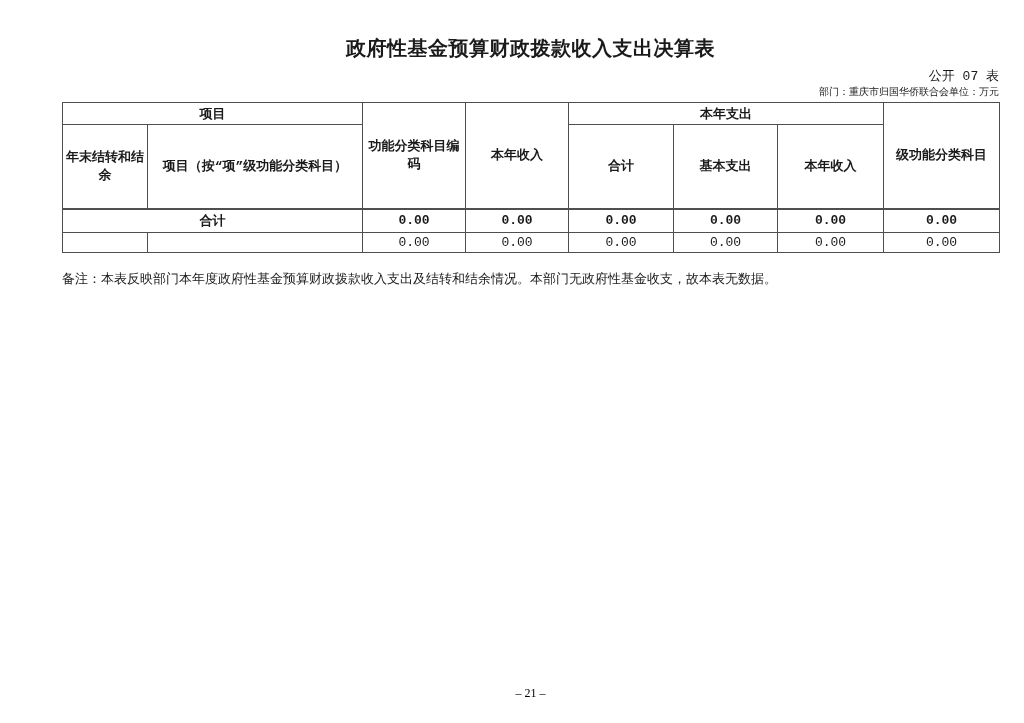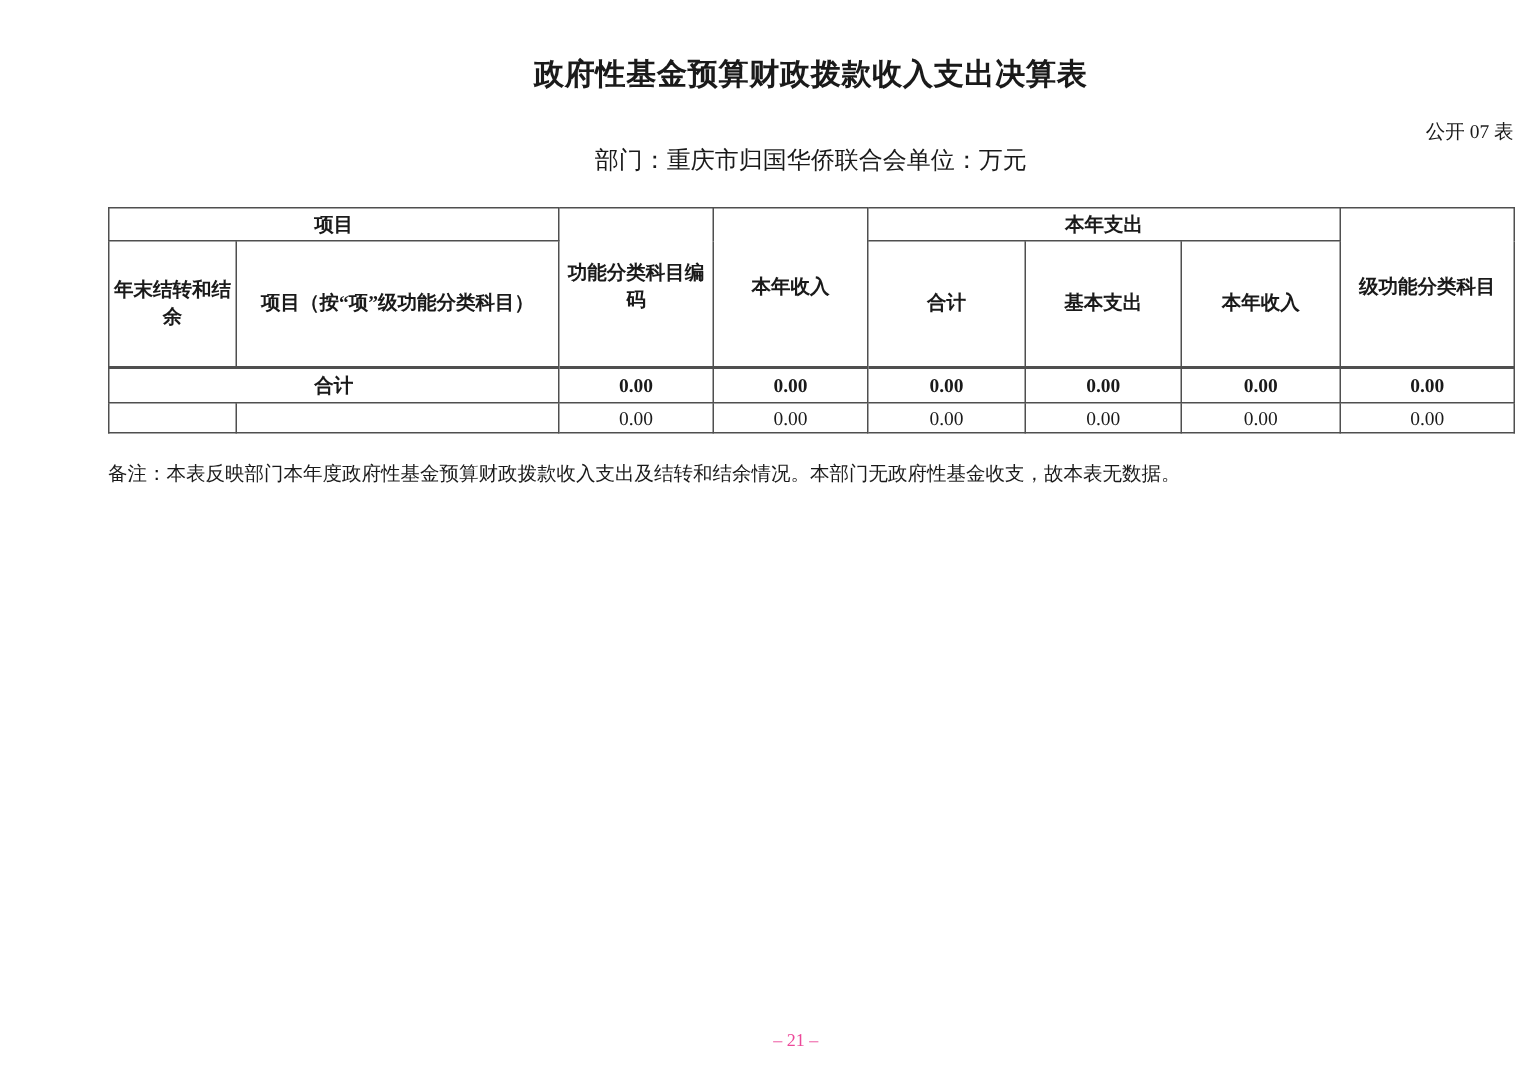--- a/index.html
+++ b/index.html
@@ -8,49 +8,50 @@
     position: relative;
     width: 1024px;
     height: 723px;
     background: #ffffff;
     overflow: hidden;
     font-family: "Liberation Serif", "DejaVu Serif", serif;
     color: #1a1a1a;
   }
   .content {
     position: absolute;
-    left: 72px;
+    left: 62px;
     top: 0;
     width: 937px;
+    font-family: Liberation Mono, monospace;
   }
   .title {
     margin: 38px 0 0 0;
     text-align: center;
     font-size: 20px;
     font-weight: bold;
     line-height: 1.2;
     letter-spacing: 0.5px;
   }
   .form-code {
-    margin-top: 17px;
+    margin-top: 6px;
     text-align: right;
     font-size: 13px;
     line-height: 1.35;
   }
   .meta-line {
     display: flex;
-    justify-content: center;
-    font-size: 16px;
+    justify-content: flex-end;
+    font-size: 10px;
     line-height: 1.35;
   }
   table.budget {
     border-collapse: collapse;
     table-layout: fixed;
     width: 937px;
-    margin-top: 20px;
+    margin-top: 3px;
   }
   table.budget td {
     border: 1px solid #4f4f4f;
     font-size: 13px;
     text-align: center;
     vertical-align: middle;
     padding: 1px 3px;
     overflow: hidden;
   }
   tr.hr1 { height: 22px; }
@@ -71,21 +72,21 @@
     font-size: 13px;
     line-height: 1.3;
   }
   .page-number {
     position: absolute;
     left: 62px;
     top: 686px;
     width: 937px;
     text-align: center;
     font-size: 12px;
-    color: #ec4899;
+    color: #000000;
   }
 </style>
 </head>
 <body>
 
 <div class="page">
   <div class="content">
 
     <h1 class="title">政府性基金预算财政拨款收入支出决算表</h1>
 

